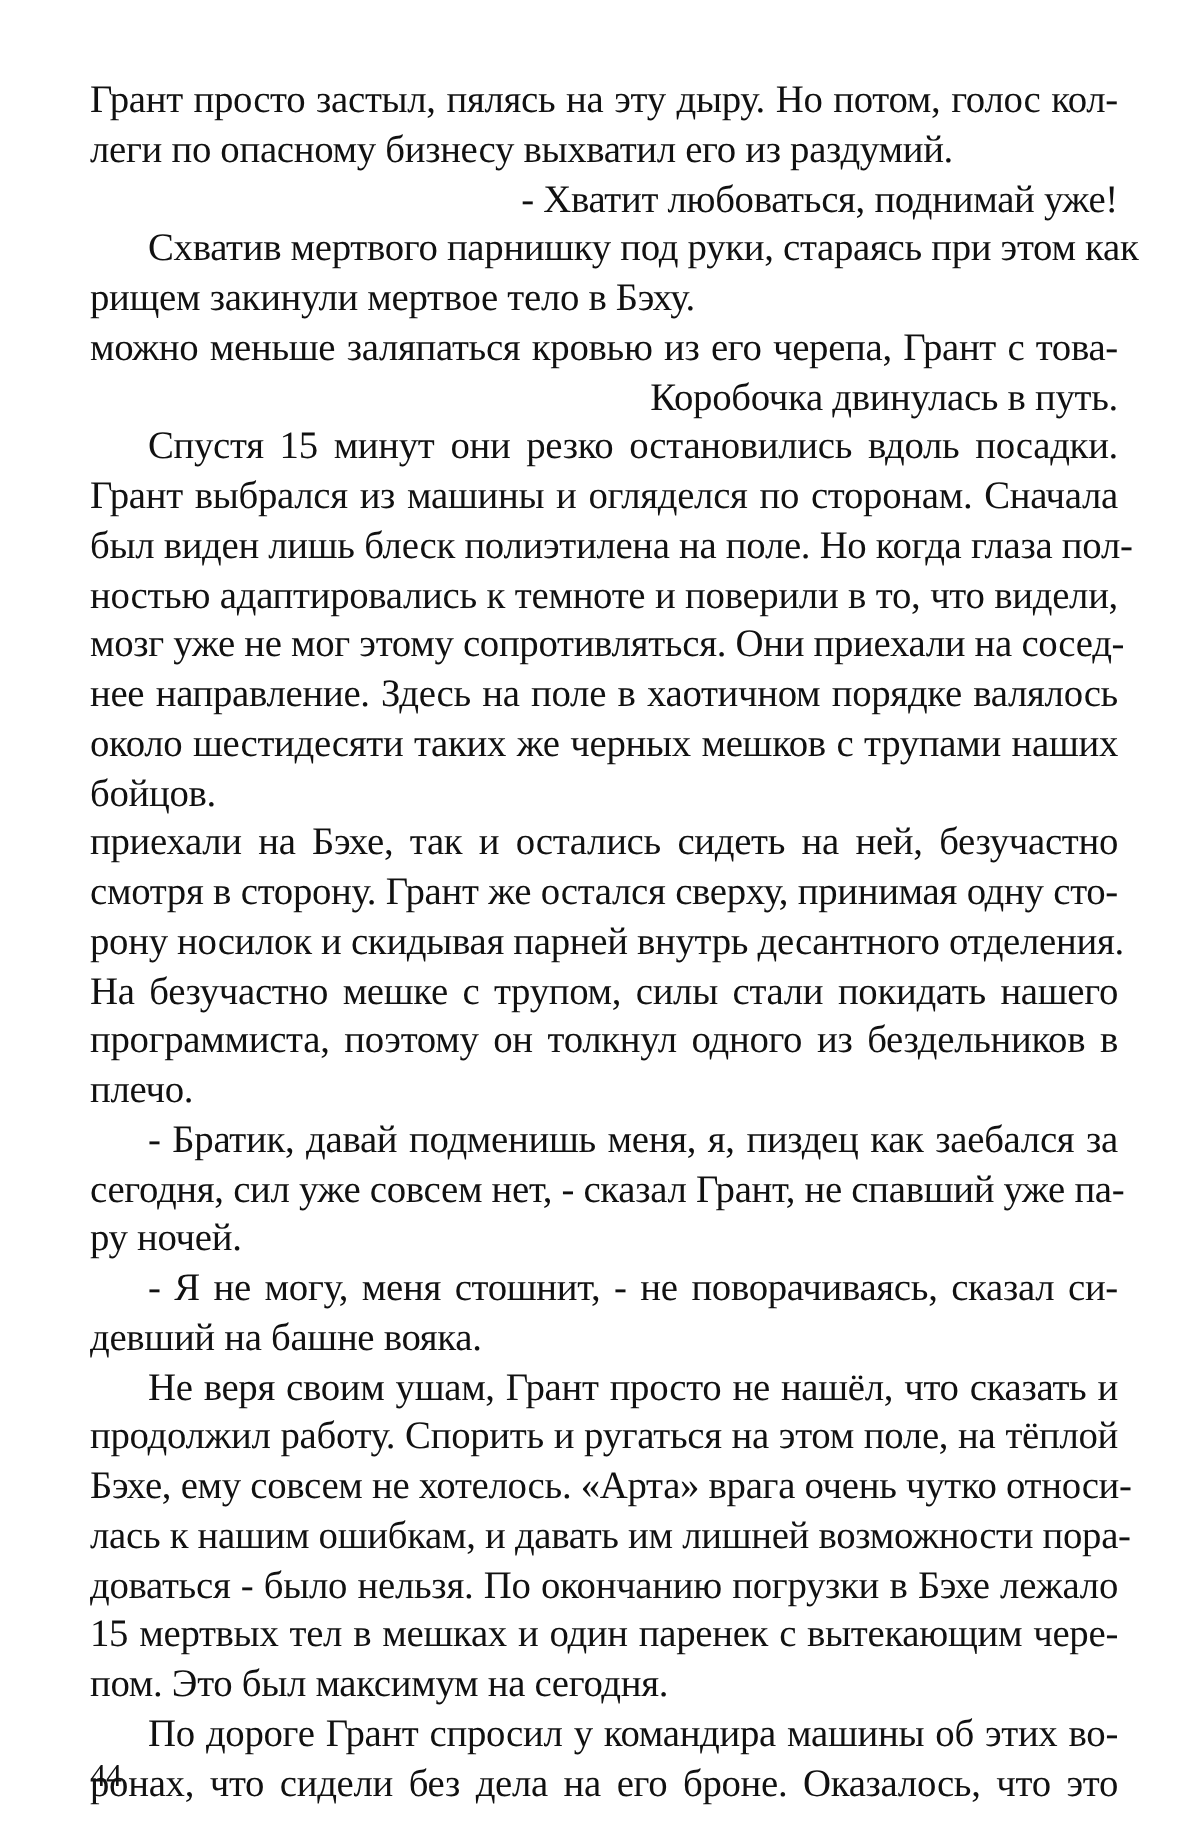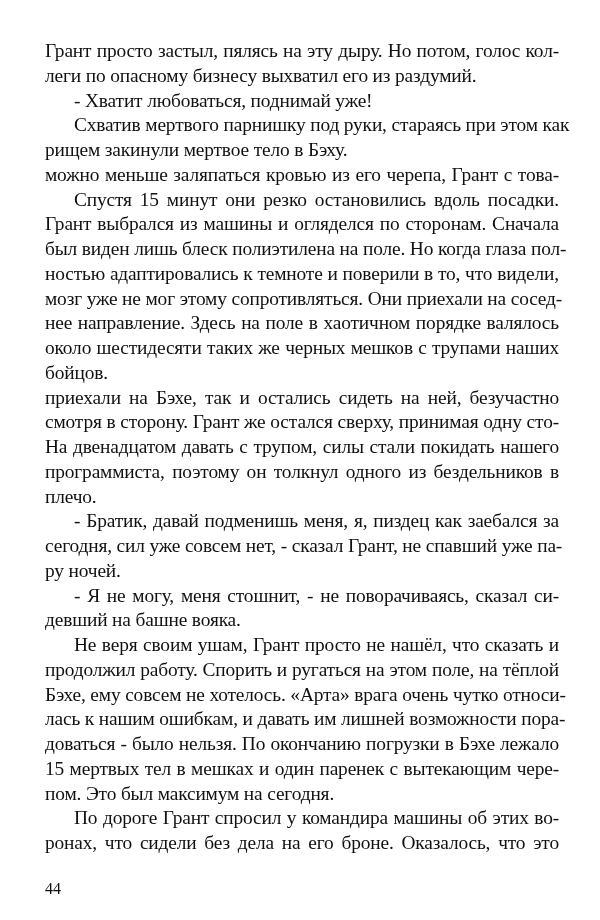--- a/index.html
+++ b/index.html
@@ -17,51 +17,53 @@
   }
   .line {
     display: block;
     white-space: nowrap;
     height: 24.75px;
   }
   .line.j {
     text-align: justify;
     text-align-last: justify;
   }
-  .line.ind { padding-left: 29px; }
+  .line.ind { padding-left: 29px; text-align: right; }
   .page-number {
     position: absolute;
     left: 45px;
     top: 880px;
     font-family: "Liberation Serif", serif;
     font-size: 16px;
     color: #111111;
   }
 </style>
 </head>
 <body>
 
 <div class="page">
   <span class="line j">Грант просто застыл, пялясь на эту дыру. Но потом, голос кол-</span>
   <span class="line">леги по опасному бизнесу выхватил его из раздумий.</span>
   <span class="line ind">- Хватит любоваться, поднимай уже!</span>
   <span class="line ind j">Схватив мертвого парнишку под руки, стараясь при этом как</span>
   <span class="line">рищем закинули мертвое тело в Бэху.</span>
   <span class="line j">можно меньше заляпаться кровью из его черепа, Грант с това-</span>
+  <span class="line ind">Коробочка двинулась в путь.</span>
   <span class="line ind j">Спустя 15 минут они резко остановились вдоль посадки.</span>
   <span class="line j">Грант выбрался из машины и огляделся по сторонам. Сначала</span>
   <span class="line j">был виден лишь блеск полиэтилена на поле. Но когда глаза пол-</span>
   <span class="line j">ностью адаптировались к темноте и поверили в то, что видели,</span>
   <span class="line j">мозг уже не мог этому сопротивляться. Они приехали на сосед-</span>
   <span class="line j">нее направление. Здесь на поле в хаотичном порядке валялось</span>
   <span class="line j">около шестидесяти таких же черных мешков с трупами наших</span>
   <span class="line">бойцов.</span>
   <span class="line j">приехали на Бэхе, так и остались сидеть на ней, безучастно</span>
   <span class="line j">смотря в сторону. Грант же остался сверху, принимая одну сто-</span>
-  <span class="line j">На двенадцатом давать с трупом, силы стали покидать нашего</span>
+  <span class="line j">рону носилок и скидывая парней внутрь десантного отделения.</span>
+  <span class="line j">На безучастно мешке с трупом, силы стали покидать нашего</span>
   <span class="line j">программиста, поэтому он толкнул одного из бездельников в</span>
   <span class="line">плечо.</span>
   <span class="line ind j">- Братик, давай подменишь меня, я, пиздец как заебался за</span>
   <span class="line j">сегодня, сил уже совсем нет, - сказал Грант, не спавший уже па-</span>
   <span class="line">ру ночей.</span>
   <span class="line ind j">- Я не могу, меня стошнит, - не поворачиваясь, сказал си-</span>
   <span class="line">девший на башне вояка.</span>
   <span class="line ind j">Не веря своим ушам, Грант просто не нашёл, что сказать и</span>
   <span class="line j">продолжил работу. Спорить и ругаться на этом поле, на тёплой</span>
   <span class="line j">Бэхе, ему совсем не хотелось. «Арта» врага очень чутко относи-</span>

